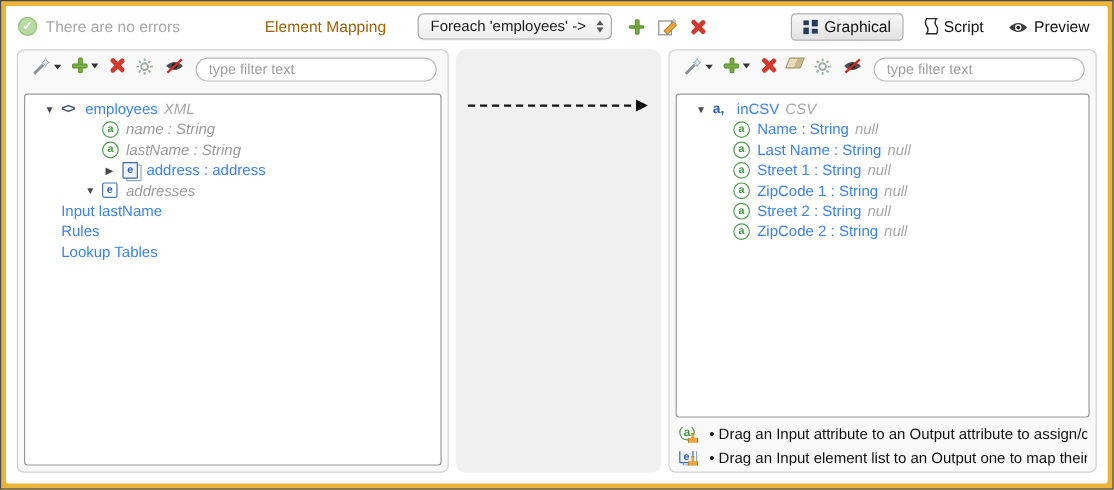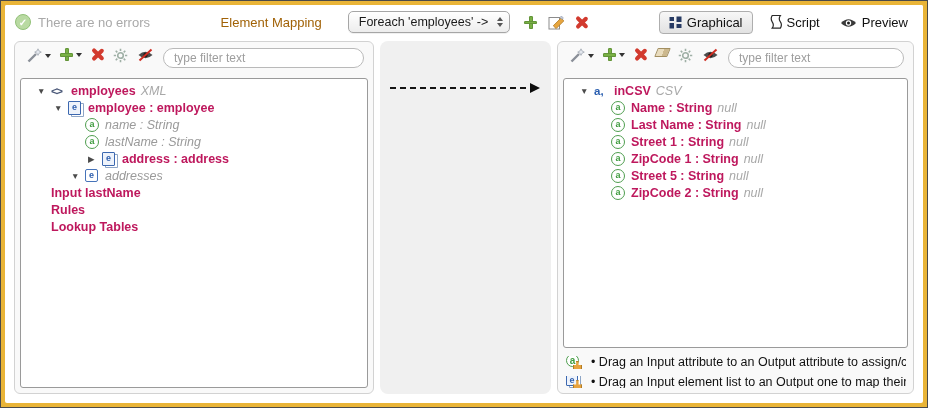--- a/index.html
+++ b/index.html
@@ -92,21 +92,21 @@
       width:12px; height:12px; border:1.5px solid #4f9e4f; border-radius:50%; background:#fff;
       color:#3f9c3f; font-size:9px; font-weight:bold; line-height:1; }
   .icon-element::before { content:"e"; display:flex; align-items:center; justify-content:center;
       width:11px; height:11px; border:1.5px solid #4673b9; border-radius:2px; background:#fff;
       color:#2f5fae; font-size:9px; font-weight:bold; line-height:1; }
   .icon-element-list::before { content:"e"; display:flex; align-items:center; justify-content:center;
       width:11px; height:12px; border:1px solid #3c68b0; background:#eef3fb; color:#2f5fae;
       font-size:9px; font-weight:bold; line-height:1; border-radius:1px;
       box-shadow:3px 2px 0 -1px #fff, 3px 2px 0 0 #8fa6c6; }
   .icon-csv::before { content:"a,"; color:#2b5fb0; font-weight:bold; font-size:11.5px; }
-  .tlabel.label-bold { font-weight:bold; color:#be185d; }
+  .tlabel.label-bold { font-weight:normal; color:#3b82f6; }
   .tlabel.label-muted { color:#9a9a9a; font-style:italic; font-weight:500; }
   .tsuffix { color:#a8a8a8; font-style:italic; margin-left:5px; }
   .tsuffix:empty { display:none; }
 
   
   .hints { margin-top:8px; display:flex; flex-direction:column; gap:7px; padding:0 2px; overflow:hidden; }
   .hint-row { display:flex; align-items:center; gap:8px; font-size:12.5px; color:#111;
               white-space:nowrap; overflow:hidden; }
   .hint-icon { position:relative; width:18px; height:17px; flex:none; }
   .hint-icon .base-a { position:absolute; left:1px; top:0; width:13px; height:13px; border:1.5px solid #4f9e4f;
@@ -226,26 +226,20 @@
 
         <div class="tree-box">
 
             <div class="trow i0">
               <span class="arrow arrow-down"></span>
               <span class="ticon icon-xml-tag"></span>
               <span class="tlabel label-bold">employees</span>
               <span class="tsuffix">XML</span>
             </div>
 
-            <div class="trow i1">
-              <span class="arrow arrow-down"></span>
-              <span class="ticon icon-element-list"></span>
-              <span class="tlabel label-bold">employee : employee</span>
-
-            </div>
 
             <div class="trow i2">
               <span class="arrow arrow-blank"></span>
               <span class="ticon icon-attribute"></span>
               <span class="tlabel label-muted">name : String</span>
 
             </div>
 
             <div class="trow i2">
               <span class="arrow arrow-blank"></span>
@@ -366,21 +360,21 @@
             <div class="trow i1">
               <span class="arrow arrow-blank"></span>
               <span class="ticon icon-attribute"></span>
               <span class="tlabel label-bold">ZipCode 1 : String</span>
               <span class="tsuffix">null</span>
             </div>
 
             <div class="trow i1">
               <span class="arrow arrow-blank"></span>
               <span class="ticon icon-attribute"></span>
-              <span class="tlabel label-bold">Street 5 : String</span>
+              <span class="tlabel label-bold">Street 2 : String</span>
               <span class="tsuffix">null</span>
             </div>
 
             <div class="trow i1">
               <span class="arrow arrow-blank"></span>
               <span class="ticon icon-attribute"></span>
               <span class="tlabel label-bold">ZipCode 2 : String</span>
               <span class="tsuffix">null</span>
             </div>
 

